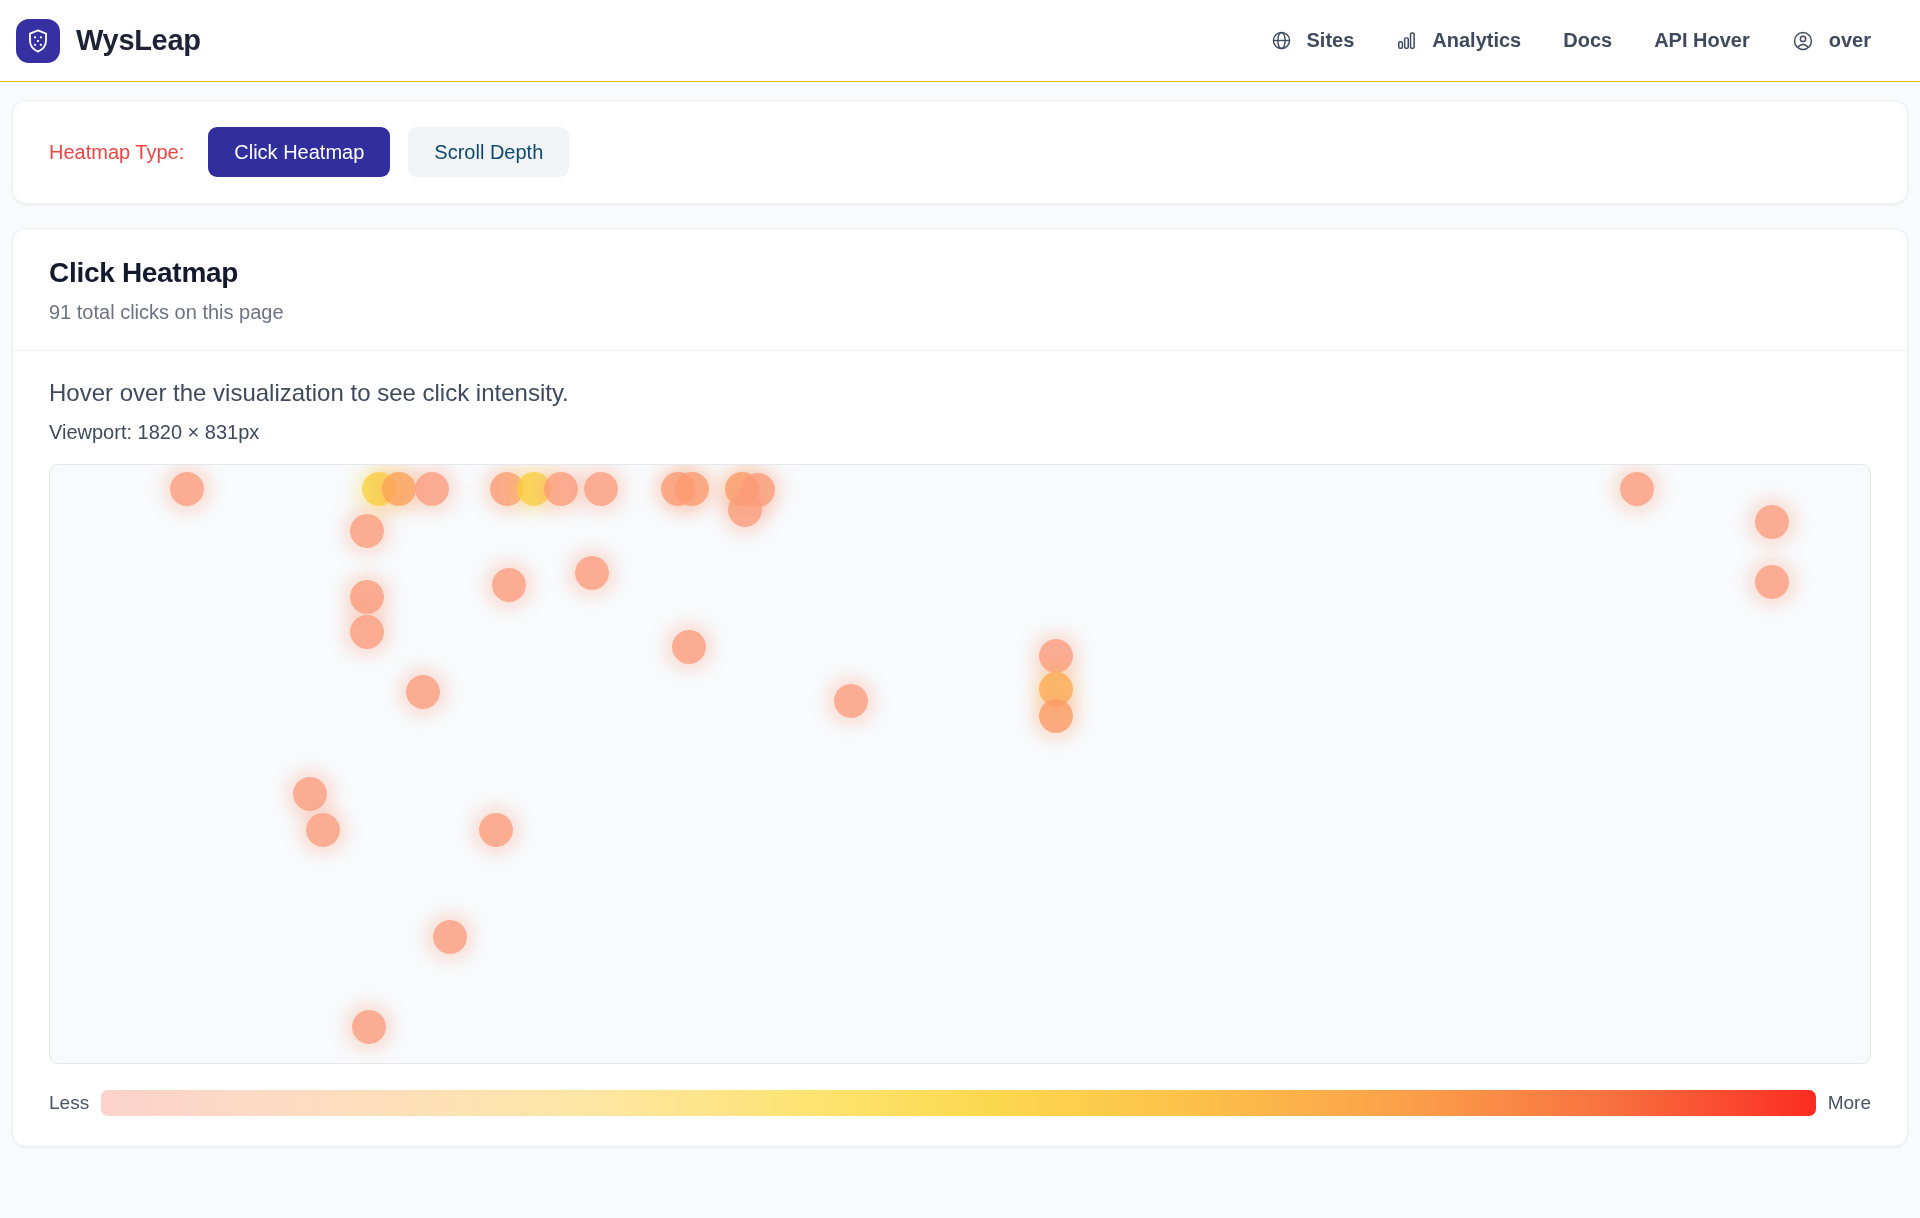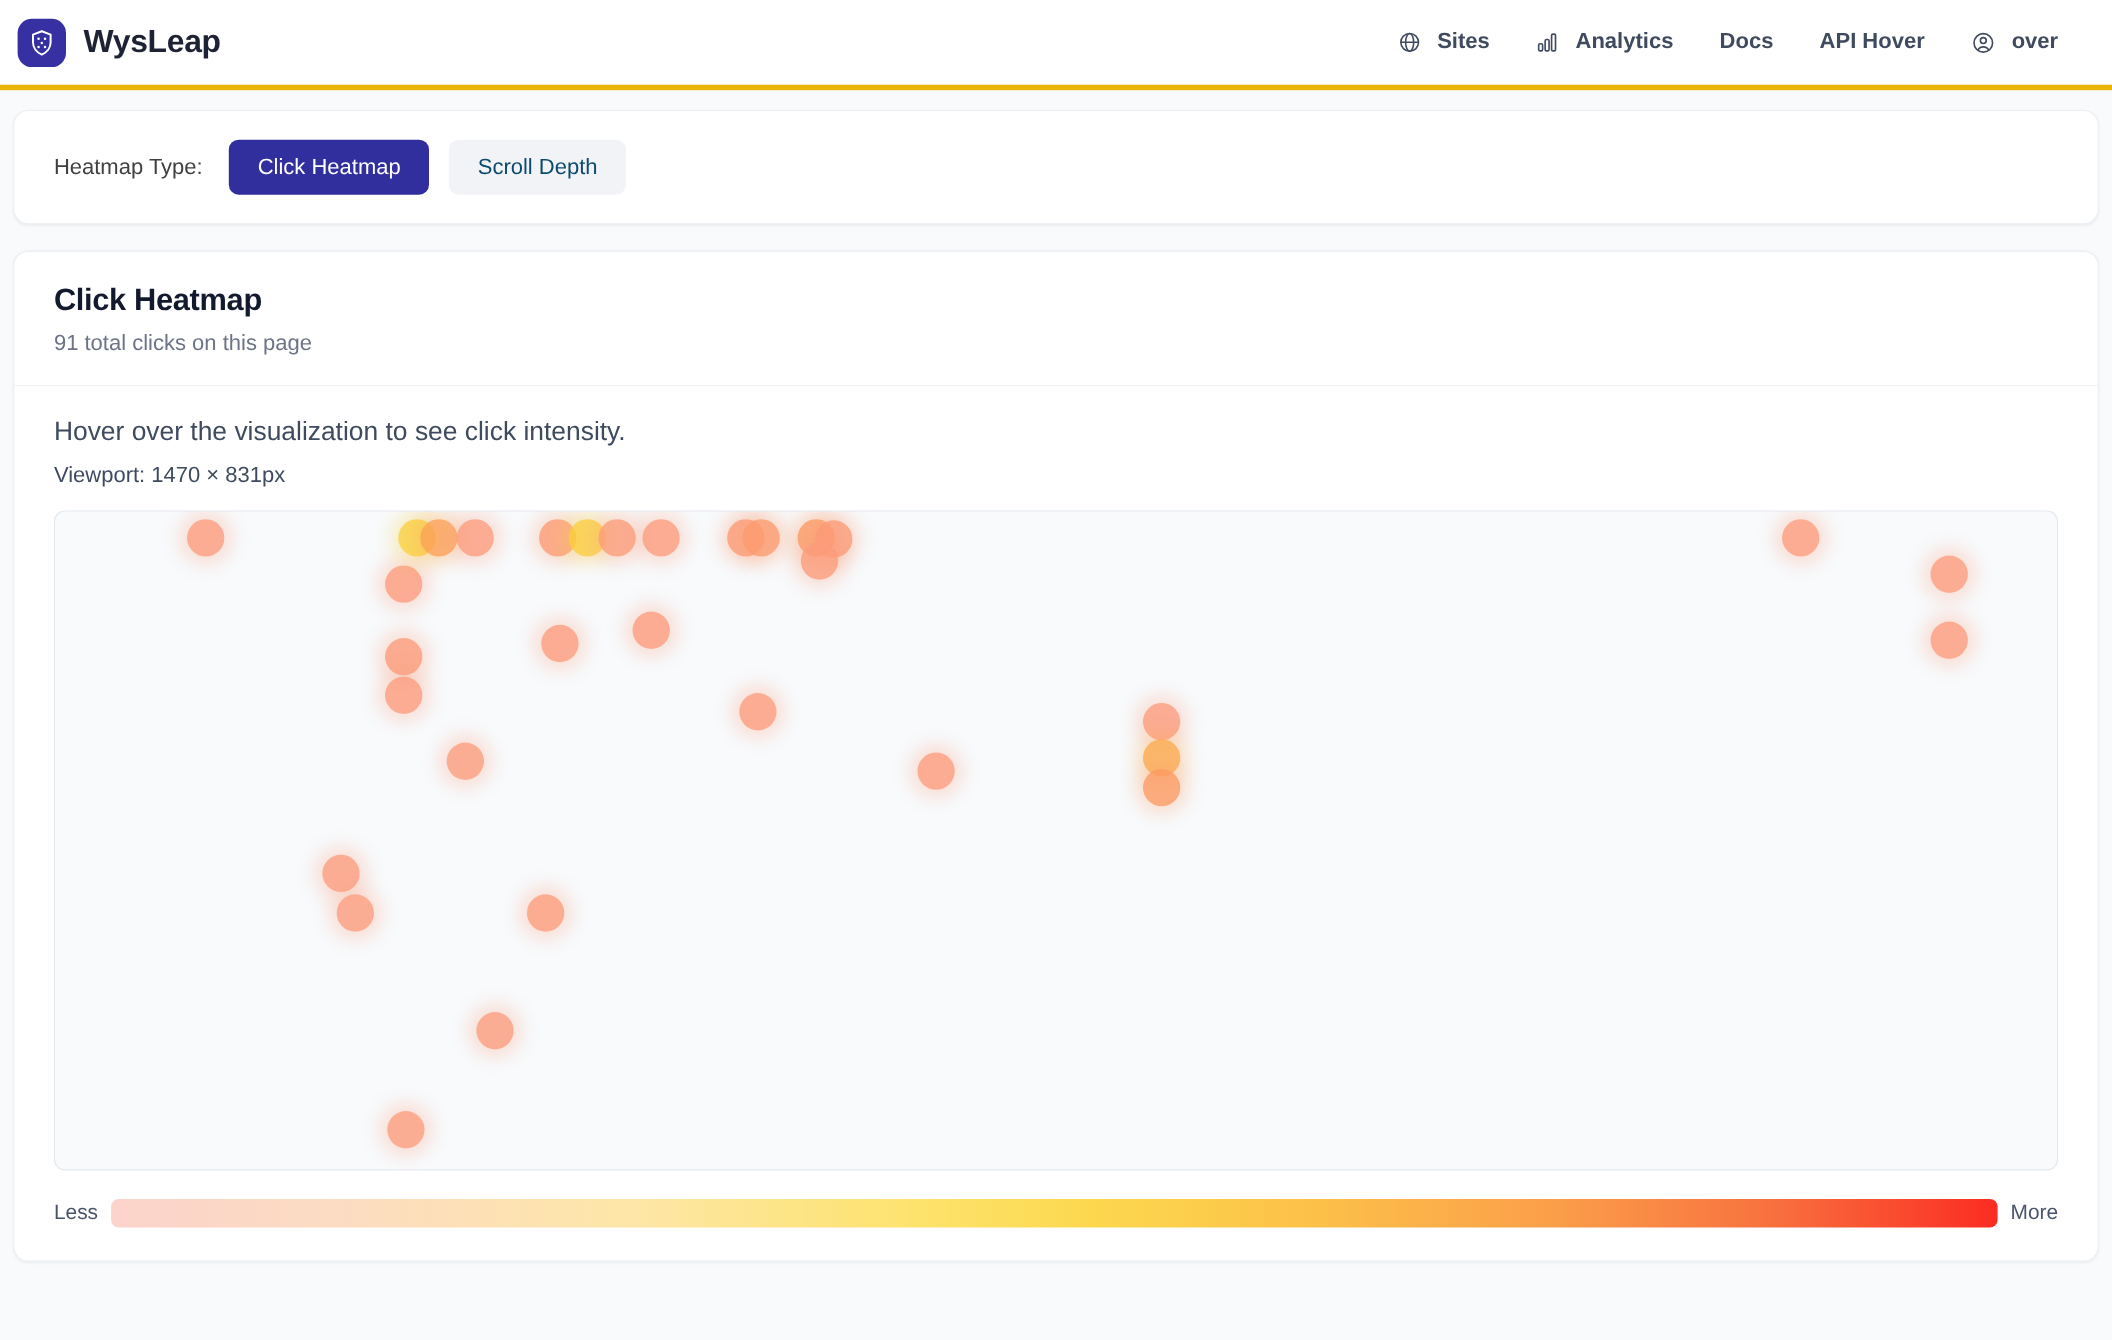--- a/index.html
+++ b/index.html
@@ -9,21 +9,21 @@
     height: 1218px;
     background: #f8fafc;
     font-family: "Liberation Sans", sans-serif;
     -webkit-font-smoothing: antialiased;
   }
 
   
   .topbar {
     height: 82px;
     background: #ffffff;
-    border-bottom: 5px solid #eab308;
+    border-bottom: 1px solid #eab308;
     display: flex;
     align-items: center;
     justify-content: space-between;
     padding: 0 28px 0 12px;
   }
   .brand {
     display: flex;
     align-items: center;
     gap: 16px;
     padding-left: 4px;
@@ -73,21 +73,21 @@
   }
 
   .toolbar-card {
     margin-top: 18px;
     padding: 26px 36px;
     display: flex;
     align-items: center;
   }
   .toolbar-label {
     font-size: 20px;
-    color: #404040;
+    color: #ef4444;
     margin-right: 24px;
   }
   .seg-btn {
     font-family: "Liberation Sans", sans-serif;
     font-size: 20px;
     border: none;
     border-radius: 9px;
     padding: 15px 26px;
     cursor: pointer;
     margin-right: 18px;
@@ -244,21 +244,21 @@
 
 <div class="card hm-card">
 
   <div class="hm-head">
     <div class="hm-title">Click Heatmap</div>
     <div class="hm-sub">91 total clicks on this page</div>
   </div>
 
   <div class="hm-body">
     <div class="hm-hint">Hover over the visualization to see click intensity.</div>
-    <div class="hm-viewport">Viewport: 1470 × 831px</div>
+    <div class="hm-viewport">Viewport: 1820 × 831px</div>
     <div class="hm-canvas" id="hm-canvas">
         <div class="hm-dot" style="left: 7.5%; top: 4%; width: 34px; height: 34px; background: rgba(251, 155, 123, 0.82); box-shadow: rgba(251, 155, 123, 0.3) 0px 0px 16px 7px;"></div>
         <div class="hm-dot" style="left: 17.4%; top: 11%; width: 34px; height: 34px; background: rgba(251, 155, 123, 0.82); box-shadow: rgba(251, 155, 123, 0.3) 0px 0px 16px 7px;"></div>
         <div class="hm-dot" style="left: 17.4%; top: 22%; width: 34px; height: 34px; background: rgba(251, 154, 120, 0.82); box-shadow: rgba(251, 154, 120, 0.3) 0px 0px 16px 7px;"></div>
         <div class="hm-dot" style="left: 17.4%; top: 28%; width: 34px; height: 34px; background: rgba(251, 155, 123, 0.82); box-shadow: rgba(251, 155, 123, 0.3) 0px 0px 16px 7px;"></div>
         <div class="hm-dot" style="left: 14.3%; top: 55%; width: 34px; height: 34px; background: rgba(251, 156, 124, 0.82); box-shadow: rgba(251, 156, 124, 0.3) 0px 0px 16px 7px;"></div>
         <div class="hm-dot" style="left: 15%; top: 61%; width: 34px; height: 34px; background: rgba(251, 156, 124, 0.82); box-shadow: rgba(251, 156, 124, 0.3) 0px 0px 16px 7px;"></div>
         <div class="hm-dot" style="left: 20.5%; top: 38%; width: 34px; height: 34px; background: rgba(251, 156, 124, 0.82); box-shadow: rgba(251, 156, 124, 0.3) 0px 0px 16px 7px;"></div>
         <div class="hm-dot" style="left: 22%; top: 79%; width: 34px; height: 34px; background: rgba(251, 156, 124, 0.82); box-shadow: rgba(251, 156, 124, 0.3) 0px 0px 16px 7px;"></div>
         <div class="hm-dot" style="left: 18.1%; top: 4%; width: 34px; height: 34px; background: rgba(250, 210, 60, 0.82); box-shadow: rgba(250, 210, 60, 0.3) 0px 0px 16px 7px;"></div>

